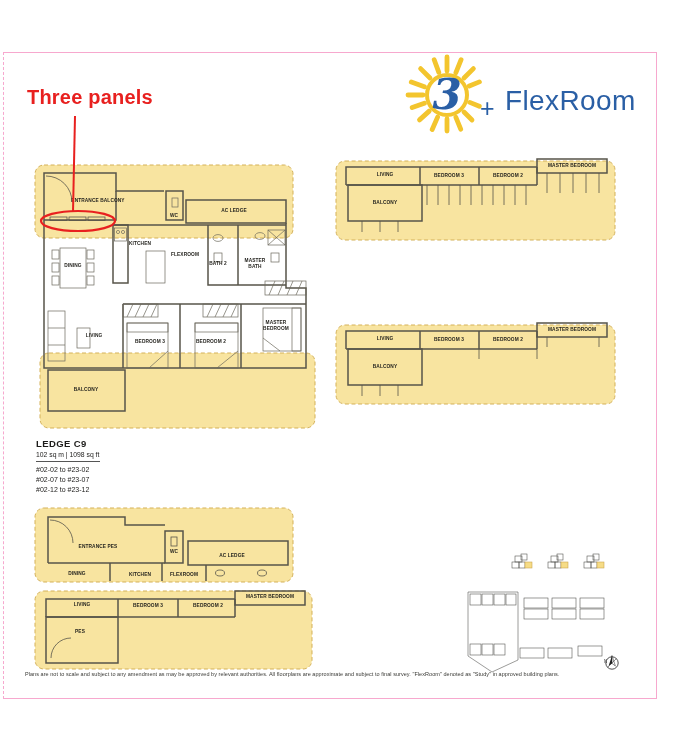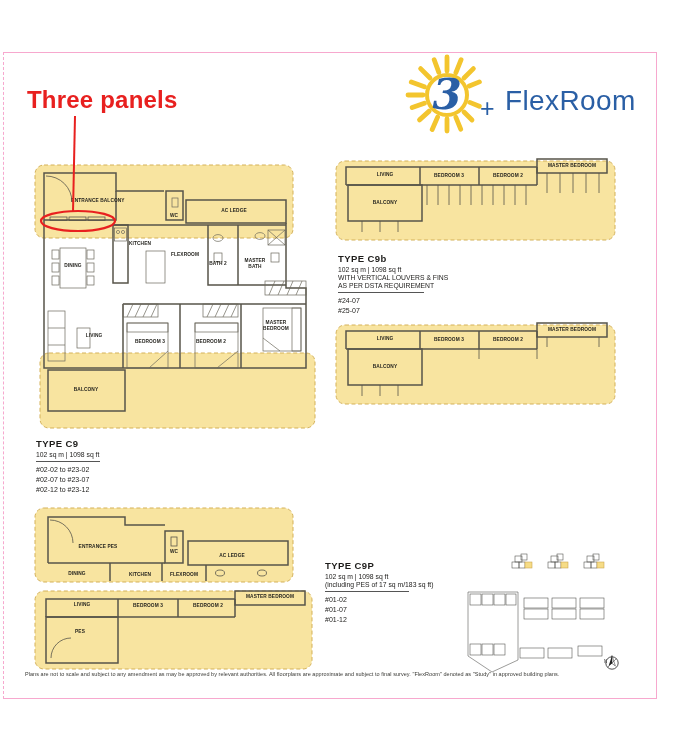--- a/index.html
+++ b/index.html
@@ -1,21 +1,21 @@
 <!DOCTYPE html>
 <html><head>
 <meta charset="utf-8">
 <style>
   html,body{margin:0;padding:0;background:#ffffff;}
   .page{position:relative;width:682px;height:750px;background:#ffffff;overflow:hidden;
         font-family:"Liberation Sans",sans-serif;}
   .pink-frame{position:absolute;left:3px;top:52px;width:652px;height:645px;
         border:1.2px solid #F7A8CE;border-left:1.2px dashed #F7A8CE;}
   
-  .three-panels{position:absolute;left:27px;top:86px;font-size:24px;font-weight:700;
+  .three-panels{position:absolute;left:27px;top:86px;font-size:20px;font-weight:700;
         color:#E8201F;letter-spacing:0.2px;white-space:nowrap;}
   .overlay{position:absolute;left:0;top:0;pointer-events:none;z-index:50;}
   
   .logo-num{position:absolute;left:447px;top:96px;transform:translate(-50%,-54%);
         font-family:"DejaVu Serif",serif;font-style:italic;font-weight:700;
         font-size:42px;color:#2A5FA5;z-index:6;}
   .logo-plus{position:absolute;left:480px;top:94px;font-size:25px;color:#2A5FA5;font-weight:400;}
   .logo-name{position:absolute;left:505px;top:85px;font-size:28px;color:#2A5FA5;
         font-weight:400;letter-spacing:0.4px;}
   
@@ -150,21 +150,21 @@
     <span class="rl" style="left:190px;top:106px">BATH 2</span>
     <span class="rl wrap" style="left:227px;top:106px;width:26px">MASTER BATH</span>
     <span class="rl" style="left:66px;top:178px">LIVING</span>
     <span class="rl" style="left:122px;top:184px">BEDROOM 3</span>
     <span class="rl" style="left:183px;top:184px">BEDROOM 2</span>
     <span class="rl wrap" style="left:248px;top:168px;width:34px">MASTER BEDROOM</span>
     <span class="rl" style="left:58px;top:232px">BALCONY</span>
   </div>
 
   <div class="type-block" style="left:36px;top:438px">
-    <div class="type-title">TYPE C9</div>
+    <div class="type-title">LEDGE C9</div>
     <div class="type-area">102 sq m | 1098 sq ft</div>
     <div class="type-rule" style="width:64px"></div>
     <div class="type-units">
       <div>#02-02 to #23-02</div>
       <div>#02-07 to #23-07</div>
       <div>#02-12 to #23-12</div>
     </div>
   </div>
 
   <div class="plan" style="left:332px;top:155px;width:290px;height:92px">
@@ -183,31 +183,20 @@
         <path d="M215,18 V38 M228,18 V38 M241,18 V38 M254,18 V38 M267,18 V38"></path>
       </g>
     </svg>
     <span class="rl" style="left:53px;top:20px">LIVING</span>
     <span class="rl" style="left:117px;top:21px">BEDROOM 3</span>
     <span class="rl" style="left:176px;top:21px">BEDROOM 2</span>
     <span class="rl" style="left:240px;top:11px">MASTER BEDROOM</span>
     <span class="rl" style="left:53px;top:48px">BALCONY</span>
   </div>
 
-  <div class="type-block" style="left:338px;top:253px">
-    <div class="type-title">TYPE C9b</div>
-    <div class="type-area">102 sq m | 1098 sq ft</div>
-    <div class="type-note">WITH VERTICAL LOUVERS &amp; FINS</div>
-    <div class="type-note">AS PER DSTA REQUIREMENT</div>
-    <div class="type-rule" style="width:86px"></div>
-    <div class="type-units">
-      <div>#24-07</div>
-      <div>#25-07</div>
-    </div>
-  </div>
 
   <div class="plan" style="left:332px;top:319px;width:290px;height:92px">
     <svg width="290" height="92" viewBox="0 0 290 92">
       <rect class="yz" x="4" y="6" width="279" height="79" rx="9"></rect>
       <g class="wall">
         <path d="M14,30 V12 H205"></path>
         <rect x="205" y="4" width="70" height="14"></rect>
         <path d="M14,30 H205"></path>
         <path d="M88,12 V30 M147,12 V30 M205,12 V30"></path>
         <rect x="16" y="30" width="74" height="36"></rect>
@@ -255,31 +244,20 @@
     <span class="rl" style="left:47px;top:71px">DINING</span>
     <span class="rl" style="left:110px;top:72px">KITCHEN</span>
     <span class="rl" style="left:154px;top:72px">FLEXROOM</span>
     <span class="rl" style="left:52px;top:102px">LIVING</span>
     <span class="rl" style="left:118px;top:103px">BEDROOM 3</span>
     <span class="rl" style="left:178px;top:103px">BEDROOM 2</span>
     <span class="rl" style="left:240px;top:94px">MASTER BEDROOM</span>
     <span class="rl" style="left:50px;top:129px">PES</span>
   </div>
 
-  <div class="type-block" style="left:325px;top:560px">
-    <div class="type-title">TYPE C9P</div>
-    <div class="type-area">102 sq m | 1098 sq ft</div>
-    <div class="type-note">(including PES of 17 sq m/183 sq ft)</div>
-    <div class="type-rule" style="width:84px"></div>
-    <div class="type-units">
-      <div>#01-02</div>
-      <div>#01-07</div>
-      <div>#01-12</div>
-    </div>
-  </div>
 
   <svg style="position:absolute;left:460px;top:550px" width="190" height="132" viewBox="0 0 190 132">
     <g class="site">
       <g>
         <rect x="55" y="6" width="7" height="6"></rect>
           <rect x="61" y="4" width="6" height="6"></rect>
         <rect x="52" y="12" width="7" height="6"></rect>
           <rect x="59" y="12" width="6" height="6"></rect>
         <rect class="unit" x="65" y="12" width="7" height="6"></rect>
       </g>

